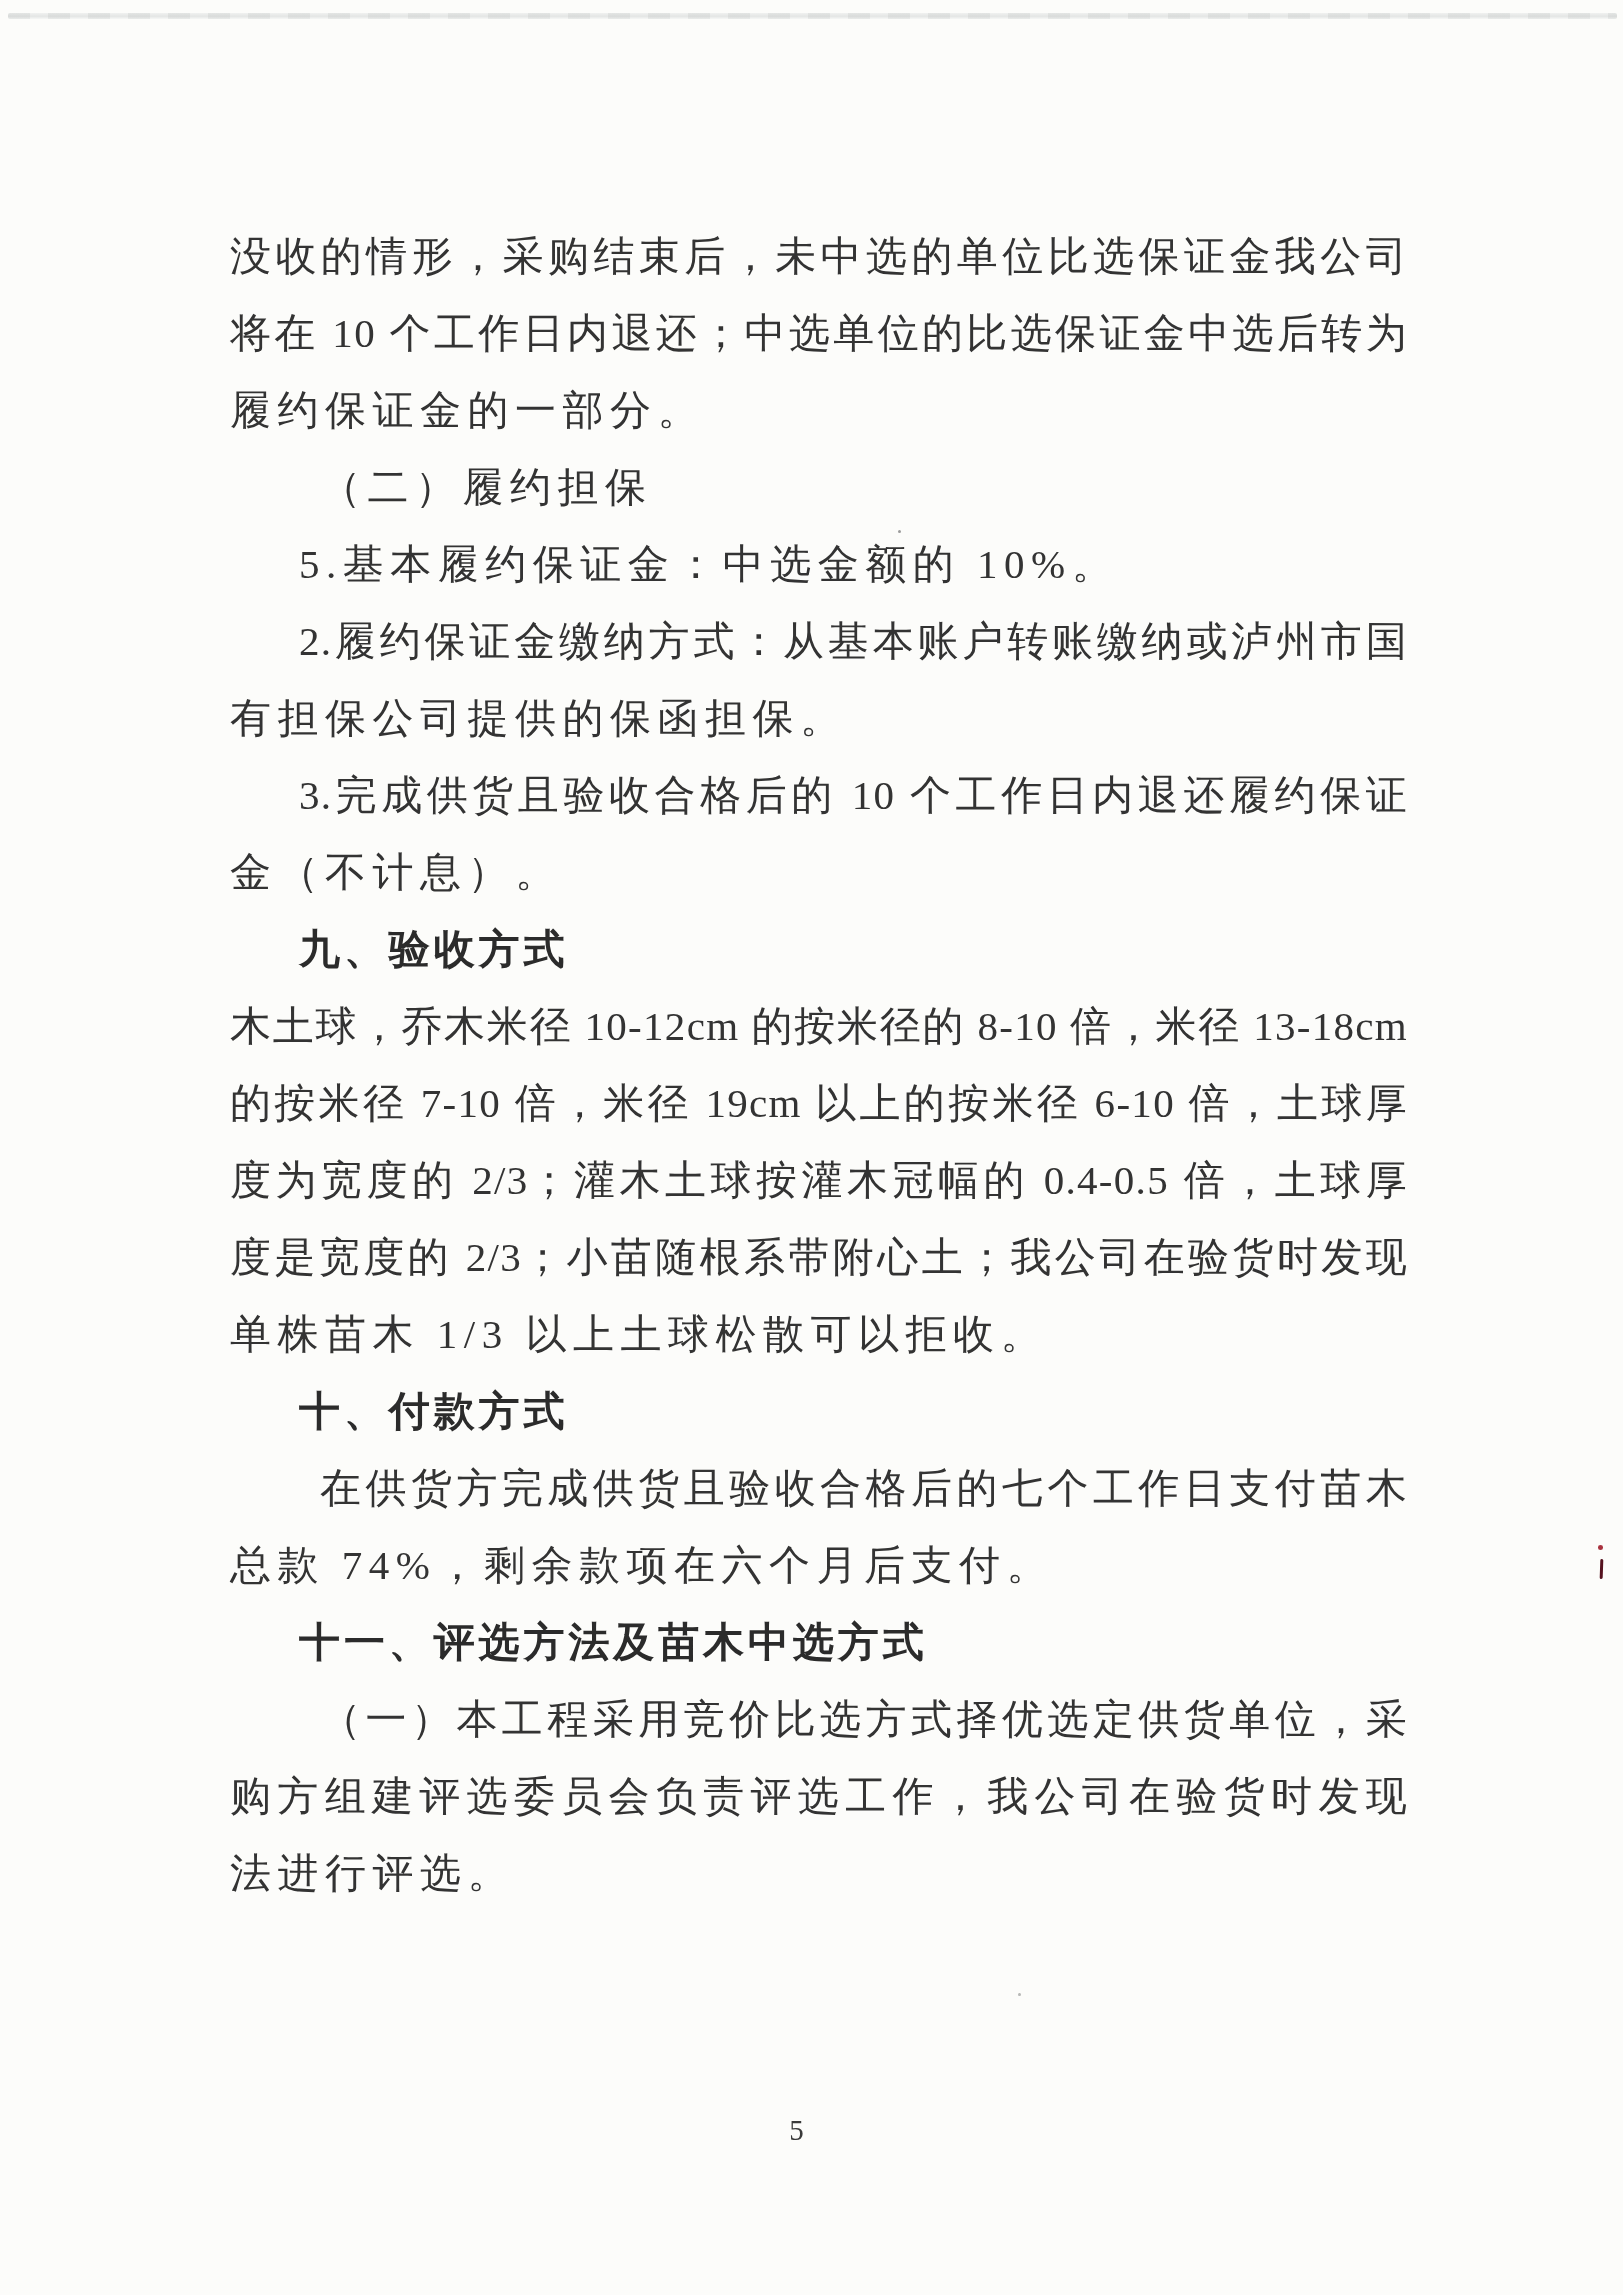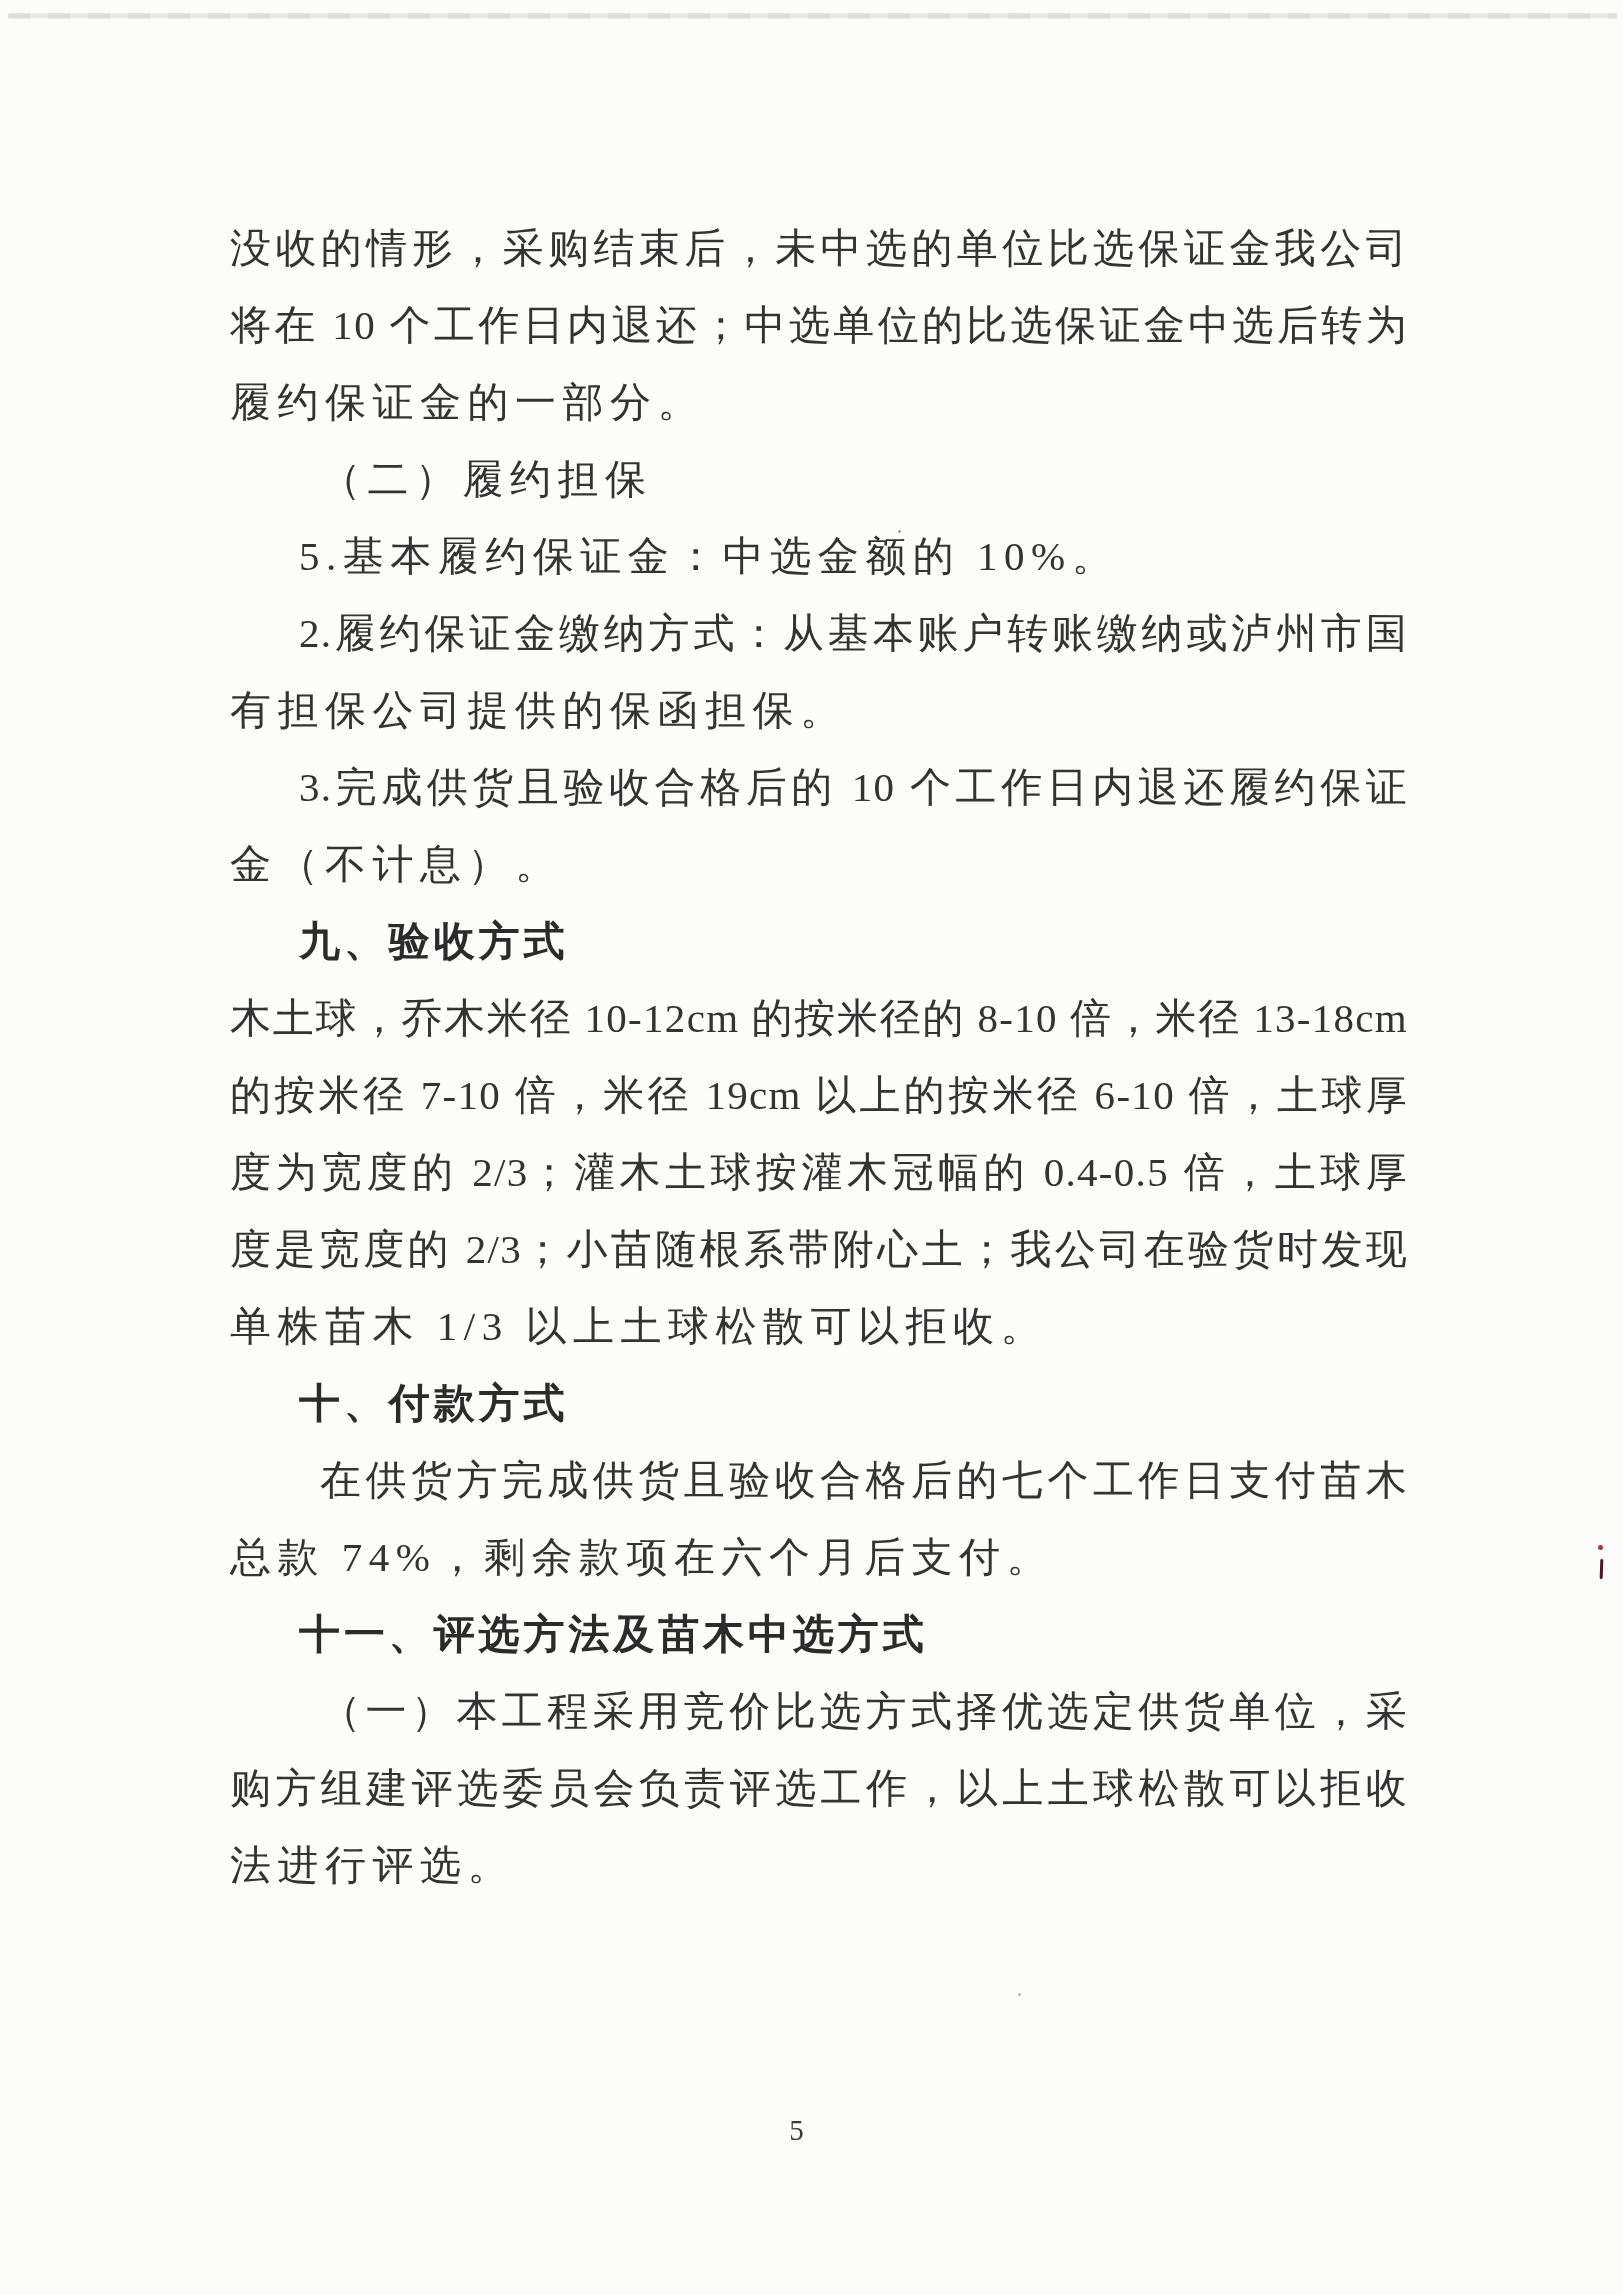--- a/index.html
+++ b/index.html
@@ -19,21 +19,21 @@
     position: absolute;
     top: 13px; left: 7.8px; right: 6.5px; height: 5.9px;
     background:
       repeating-linear-gradient(90deg, rgba(120,125,122,.10) 0 22px, rgba(120,125,122,0) 22px 40px),
       linear-gradient(to bottom, #f0f1f0, var(--scan-edge, #e4e6e5) 55%, #f6f7f6);
     border-radius: 2px;
   }
   .content {
     position: absolute;
     left: 230px;
-    top: 210px;
+    top: 218px;
     width: 1178px;
   }
   .line {
     height: 77px;
     line-height: 77px;
     font-size: 41px;
     letter-spacing: 6.5px;
     color: var(--text-color, #333333);
     white-space: normal;
     overflow: visible;
@@ -113,21 +113,21 @@
       <div class="line body fill">木土球，乔木米径 10-12cm 的按米径的 8-10 倍，米径 13-18cm</div>
       <div class="line body fill">的按米径 7-10 倍，米径 19cm 以上的按米径 6-10 倍，土球厚</div>
       <div class="line body fill">度为宽度的 2/3；灌木土球按灌木冠幅的 0.4-0.5 倍，土球厚</div>
       <div class="line body fill">度是宽度的 2/3；小苗随根系带附心土；我公司在验货时发现</div>
       <div class="line body">单株苗木 1/3 以上土球松散可以拒收。</div>
       <div class="line heading ind-1">十、付款方式</div>
       <div class="line body ind-2 fill">在供货方完成供货且验收合格后的七个工作日支付苗木</div>
       <div class="line body">总款 74%，剩余款项在六个月后支付。</div>
       <div class="line heading ind-1">十一、评选方法及苗木中选方式</div>
       <div class="line body ind-2 fill">（一）本工程采用竞价比选方式择优选定供货单位，采</div>
-      <div class="line body fill">购方组建评选委员会负责评选工作，以上土球松散可以拒收</div>
+      <div class="line body fill">购方组建评选委员会负责评选工作，我公司在验货时发现</div>
       <div class="line body">法进行评选。</div>
     </div>
 
   <div class="ink-dot"></div>
   <div class="ink-dash"></div>
   <div class="speck-1"></div>
   <div class="speck-2"></div>
 
   <div class="page-number">5</div>
 </div>

